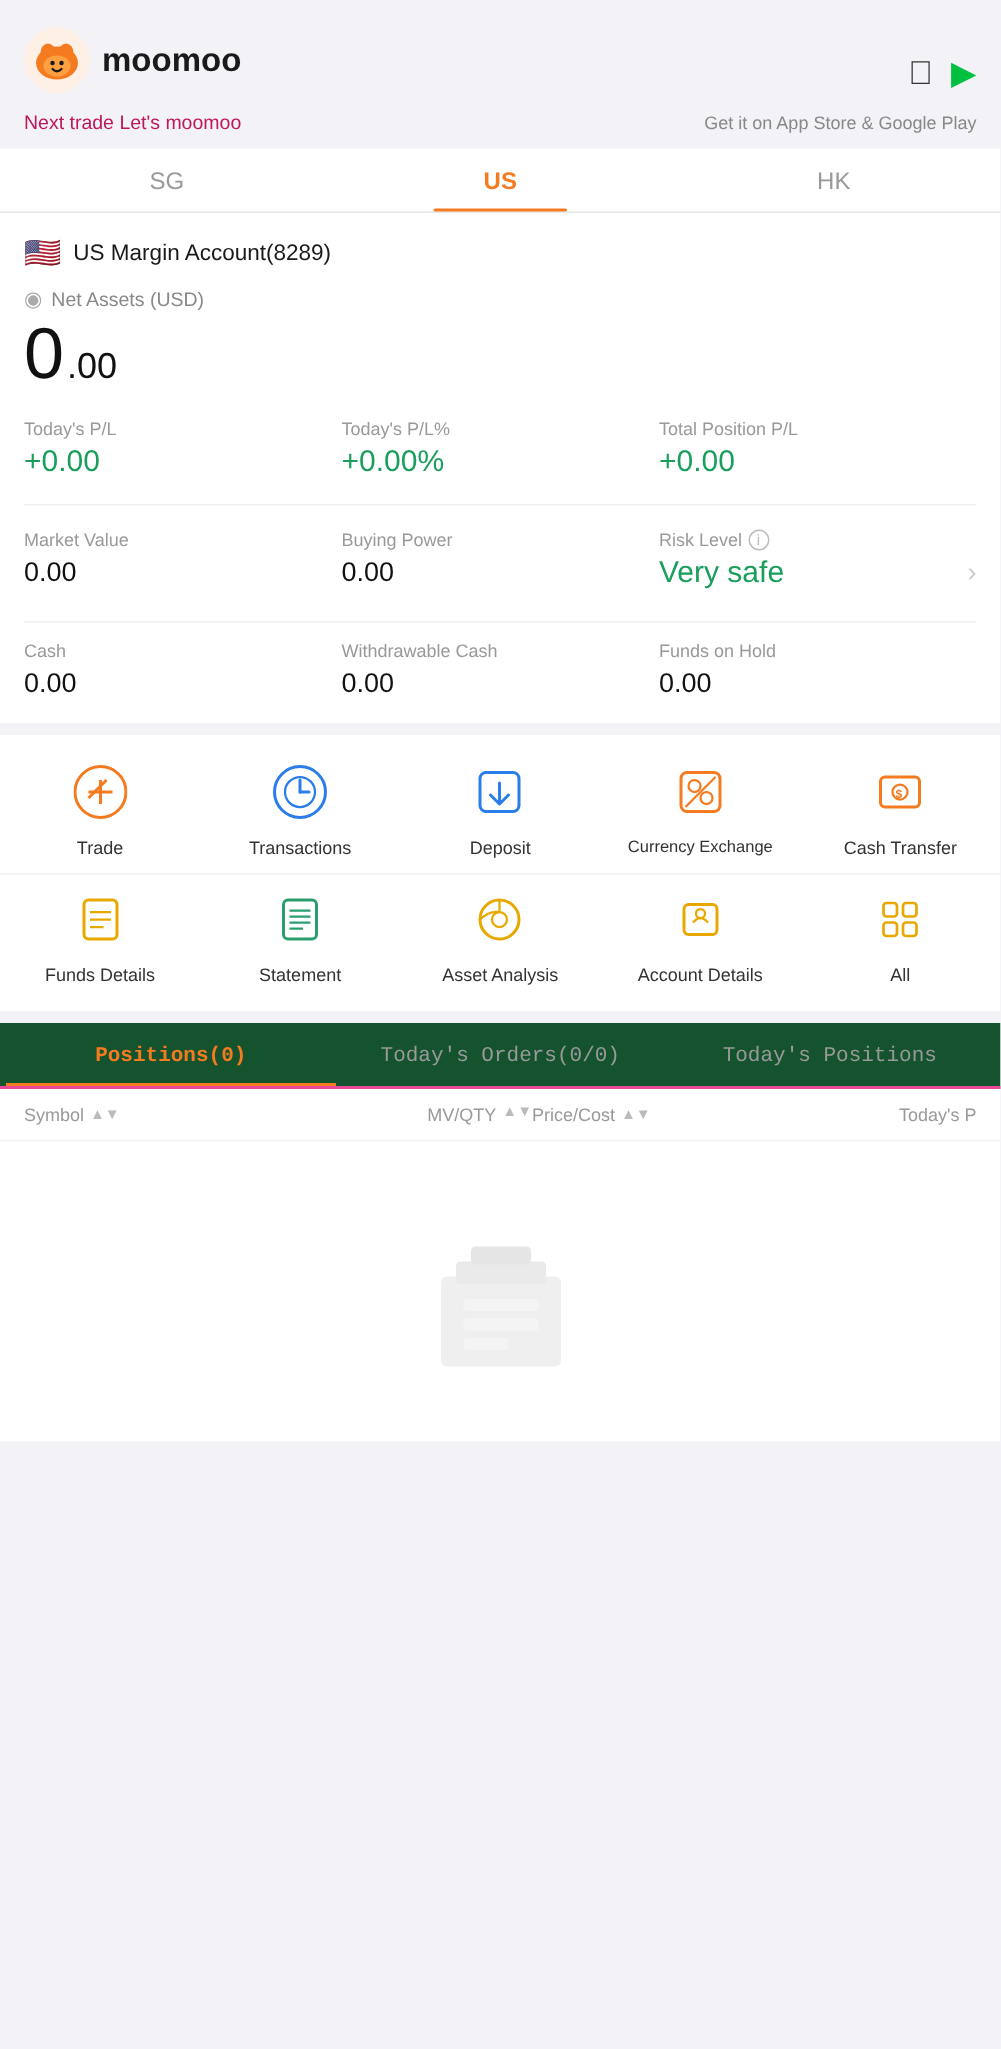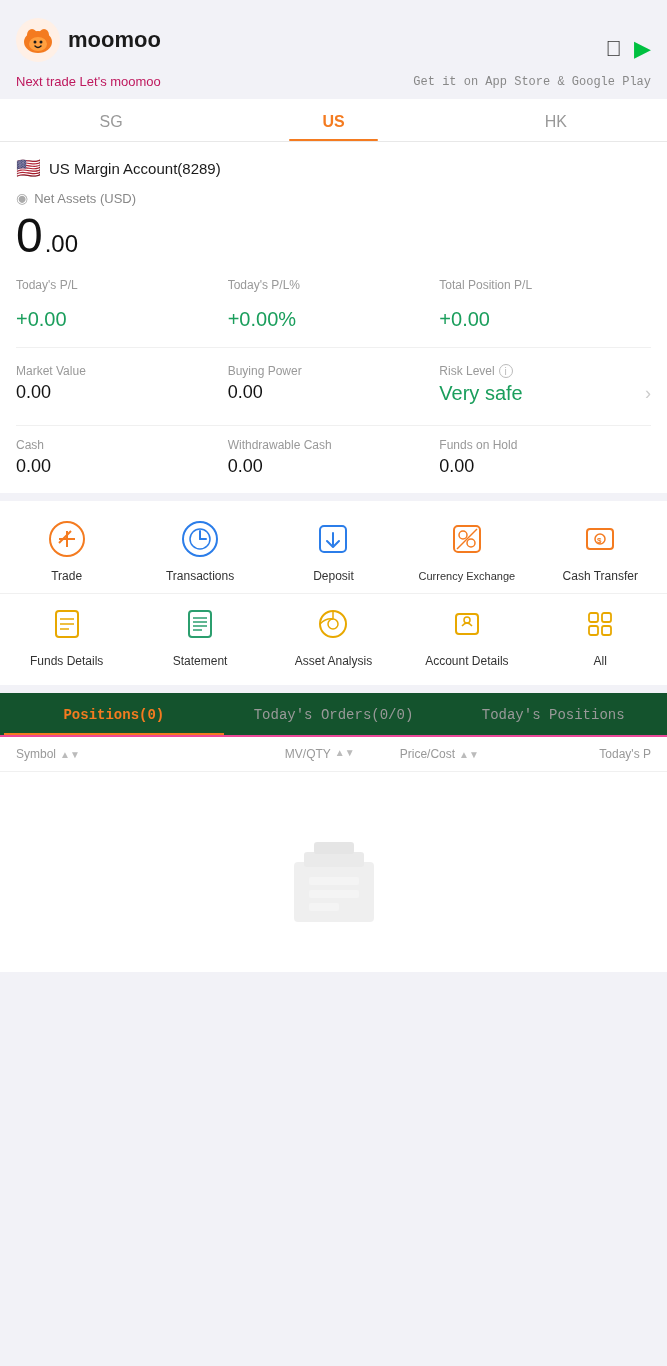--- a/index.html
+++ b/index.html
@@ -50,21 +50,20 @@
       justify-content: space-between;
       align-items: center;
     }
     .tagline {
       font-size: 13px;
       color: #be185d;
     }
     .store-text {
       font-size: 12px;
       color: #888;
-      font-family: Liberation Mono, monospace;
     }
 
     
     .region-tabs {
       background: #fff;
       display: flex;
       border-bottom: 1px solid #e8e8e8;
     }
     .region-tab {
       flex: 1;
@@ -146,21 +145,21 @@
       display: flex;
       gap: 0;
       margin-bottom: 16px;
     }
     .pl-item {
       flex: 1;
     }
     .pl-label {
       font-size: 12px;
       color: #999;
-      margin-bottom: 16px;
+      margin-bottom: 4px;
     }
     .pl-value {
       font-size: 20px;
       font-weight: 500;
       color: #1a9e5c;
     }
 
     
     .stats-grid {
       display: grid;
@@ -310,21 +309,21 @@
       justify-content: flex-end;
       gap: 4px;
     }
     .th-price {
       flex: 2;
       font-size: 12px;
       color: #999;
       text-align: right;
       display: flex;
       align-items: center;
-      justify-content: center;
+      justify-content: flex-start;
       gap: 4px;
     }
     .th-todayp {
       flex: 1.5;
       font-size: 12px;
       color: #999;
       text-align: right;
     }
     .sort-arrow {
       font-size: 10px;

